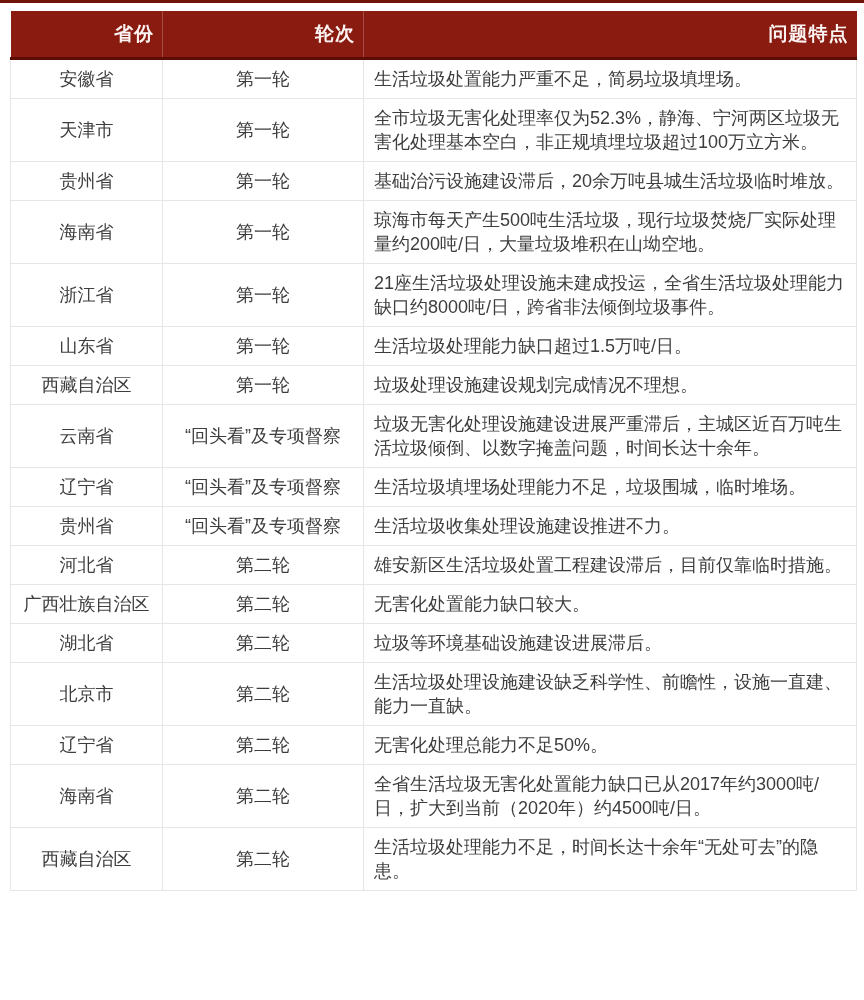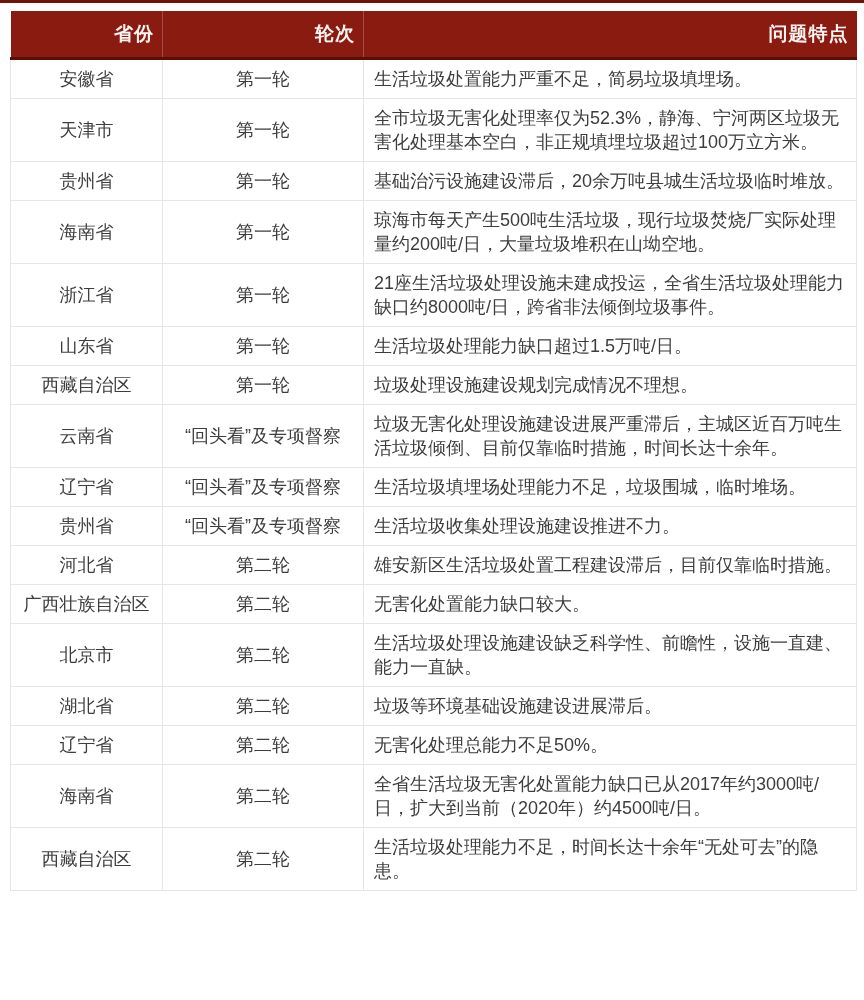--- a/index.html
+++ b/index.html
@@ -101,21 +101,21 @@
           <td class="issue">生活垃圾处理能力缺口超过1.5万吨/日。</td>
         </tr>
         <tr>
           <td class="province">西藏自治区</td>
           <td class="round">第一轮</td>
           <td class="issue">垃圾处理设施建设规划完成情况不理想。</td>
         </tr>
         <tr>
           <td class="province">云南省</td>
           <td class="round">“回头看”及专项督察</td>
-          <td class="issue">垃圾无害化处理设施建设进展严重滞后，主城区近百万吨生活垃圾倾倒、目前仅靠临时措施，时间长达十余年。</td>
+          <td class="issue">垃圾无害化处理设施建设进展严重滞后，主城区近百万吨生活垃圾倾倒、以数字掩盖问题，时间长达十余年。</td>
         </tr>
         <tr>
           <td class="province">辽宁省</td>
           <td class="round">“回头看”及专项督察</td>
           <td class="issue">生活垃圾填埋场处理能力不足，垃圾围城，临时堆场。</td>
         </tr>
         <tr>
           <td class="province">贵州省</td>
           <td class="round">“回头看”及专项督察</td>
           <td class="issue">生活垃圾收集处理设施建设推进不力。</td>
@@ -124,28 +124,28 @@
           <td class="province">河北省</td>
           <td class="round">第二轮</td>
           <td class="issue">雄安新区生活垃圾处置工程建设滞后，目前仅靠临时措施。</td>
         </tr>
         <tr>
           <td class="province">广西壮族自治区</td>
           <td class="round">第二轮</td>
           <td class="issue">无害化处置能力缺口较大。</td>
         </tr>
         <tr>
+          <td class="province">湖北省</td>
+          <td class="round">第二轮</td>
+          <td class="issue">垃圾等环境基础设施建设进展滞后。</td>
+        </tr>
+        <tr>
           <td class="province">北京市</td>
           <td class="round">第二轮</td>
           <td class="issue">生活垃圾处理设施建设缺乏科学性、前瞻性，设施一直建、能力一直缺。</td>
-        </tr>
-        <tr>
-          <td class="province">湖北省</td>
-          <td class="round">第二轮</td>
-          <td class="issue">垃圾等环境基础设施建设进展滞后。</td>
         </tr>
         <tr>
           <td class="province">辽宁省</td>
           <td class="round">第二轮</td>
           <td class="issue">无害化处理总能力不足50%。</td>
         </tr>
         <tr>
           <td class="province">海南省</td>
           <td class="round">第二轮</td>
           <td class="issue">全省生活垃圾无害化处置能力缺口已从2017年约3000吨/日，扩大到当前（2020年）约4500吨/日。</td>

